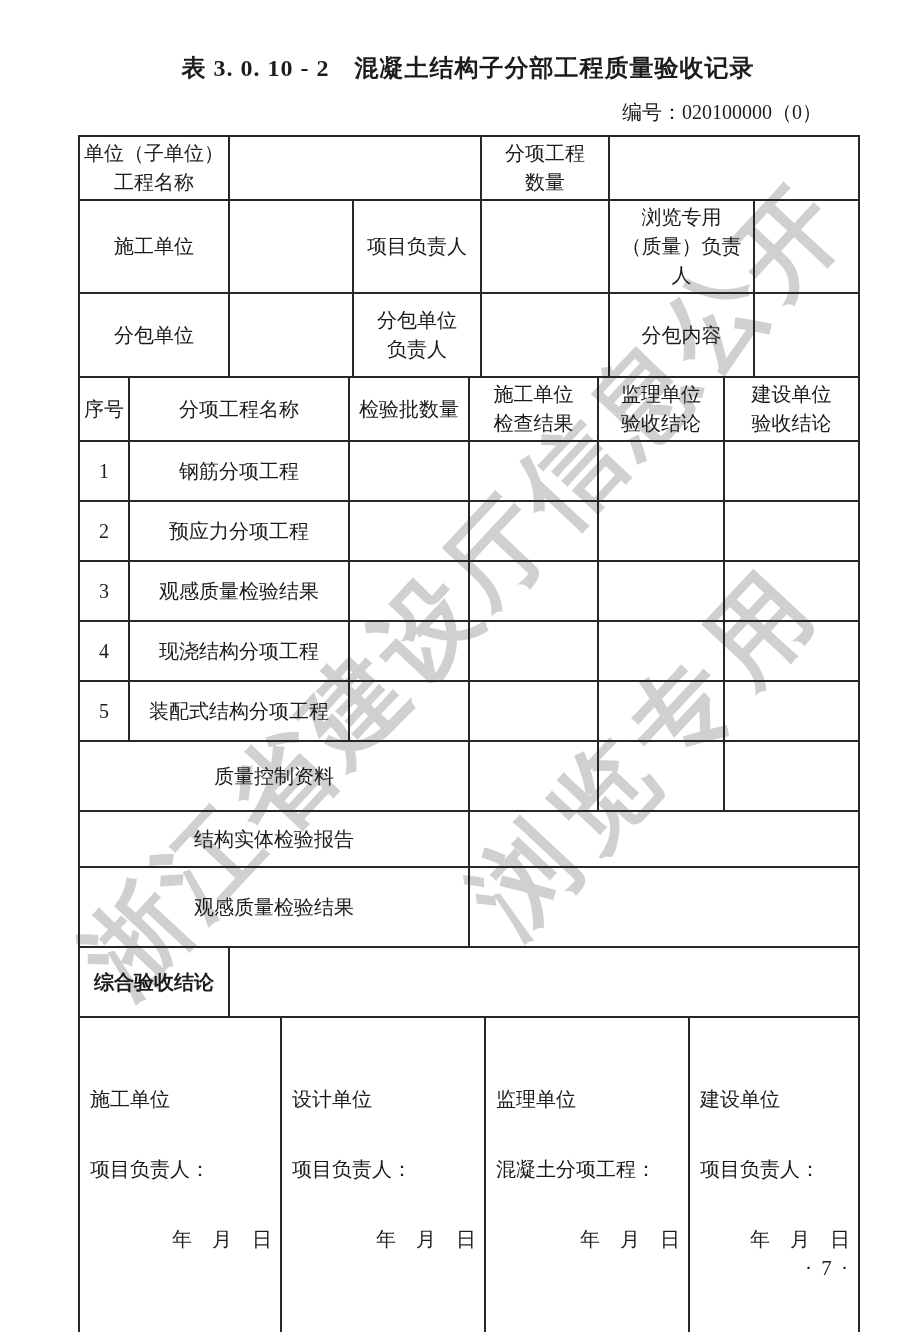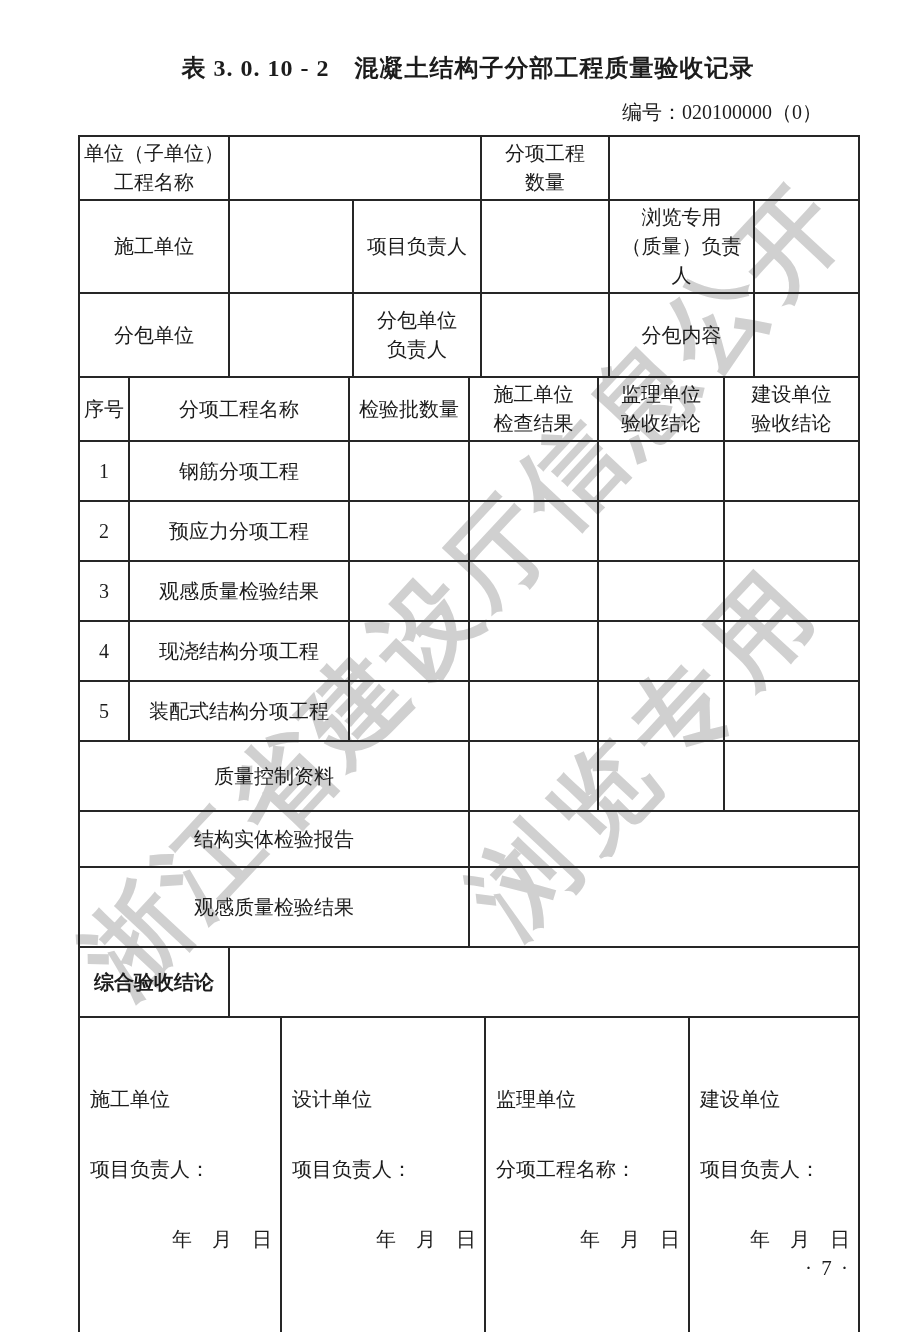--- a/index.html
+++ b/index.html
@@ -278,21 +278,21 @@
         <td class="sig-cell">
           <div class="sig-block">
             <div>设计单位</div>
             <div>项目负责人：</div>
             <div class="sig-date">年　月　日</div>
           </div>
         </td>
         <td class="sig-cell">
           <div class="sig-block">
             <div>监理单位</div>
-            <div>分项工程名称：</div>
+            <div>混凝土分项工程：</div>
             <div class="sig-date">年　月　日</div>
           </div>
         </td>
         <td class="sig-cell">
           <div class="sig-block">
             <div>建设单位</div>
             <div>项目负责人：</div>
             <div class="sig-date">年　月　日</div>
           </div>
         </td>

